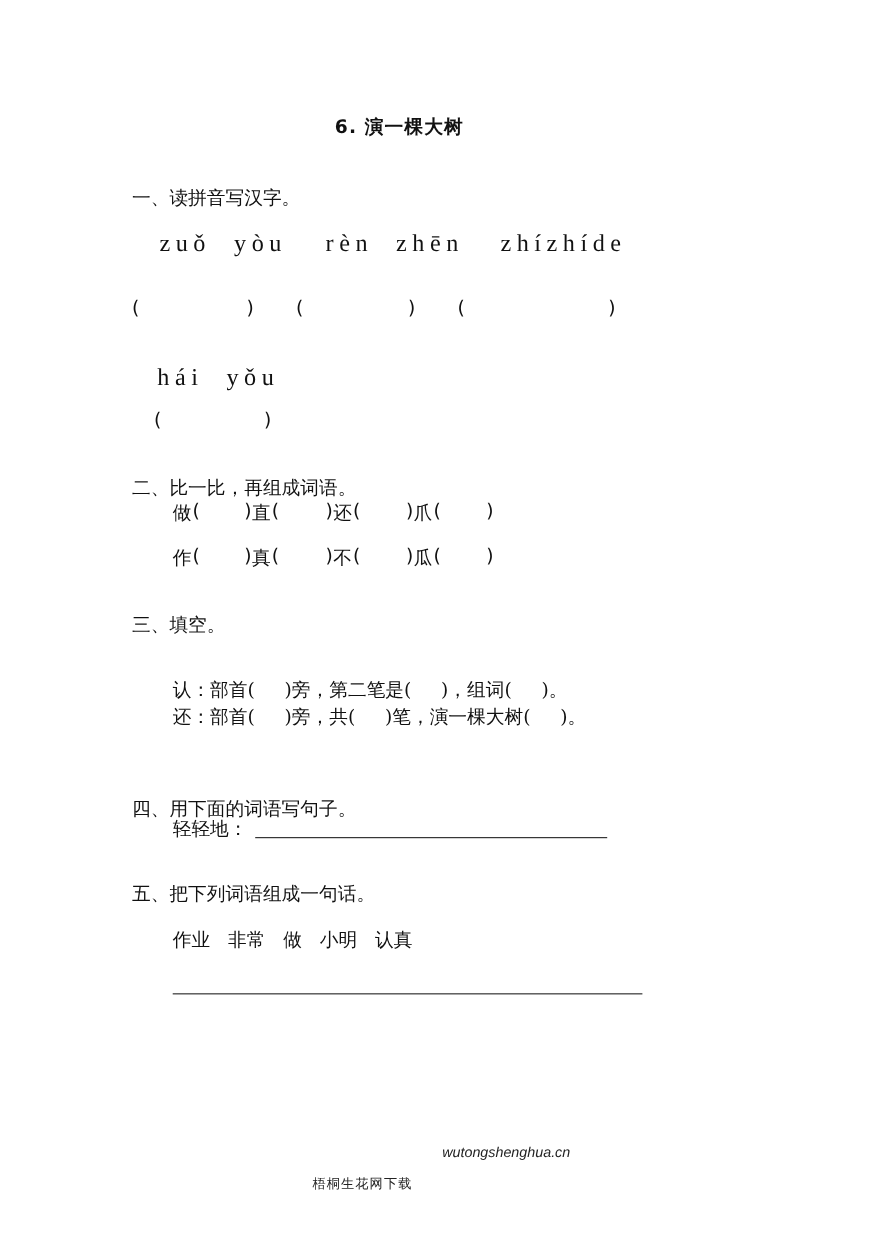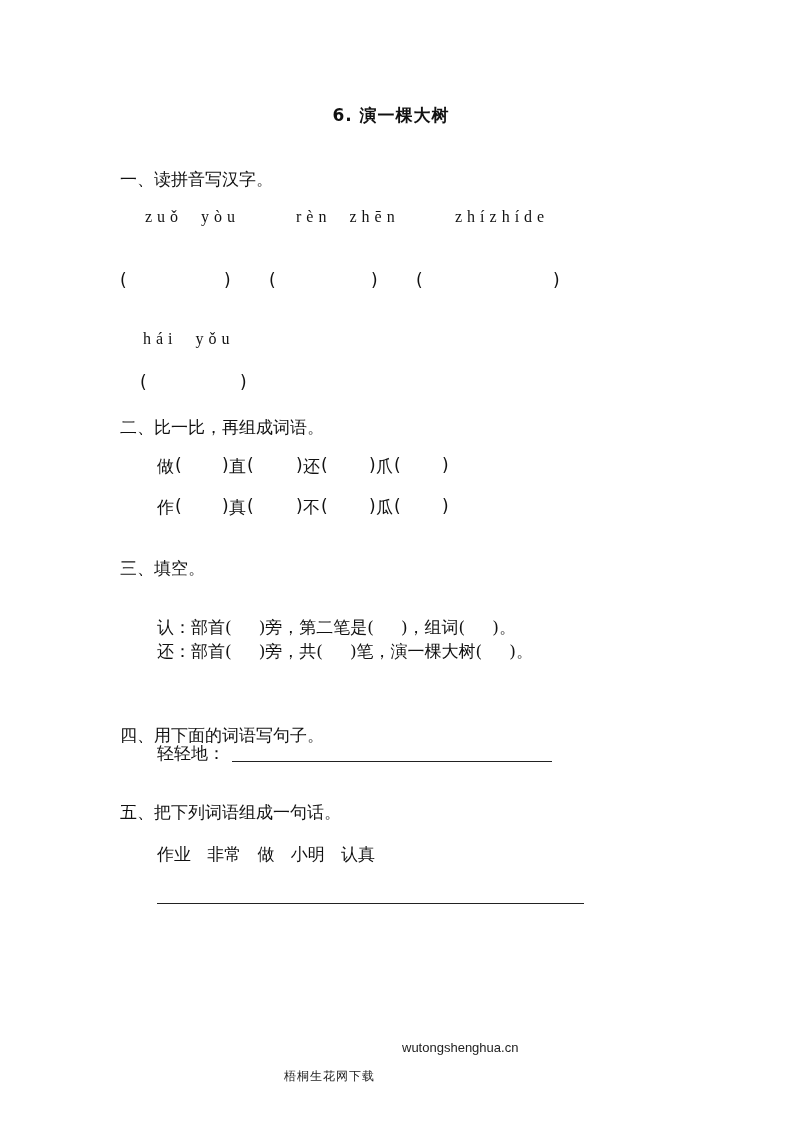--- a/index.html
+++ b/index.html
@@ -7,32 +7,31 @@
     width: 793px; height: 1122px; position: relative; overflow: hidden;
     font-family: "DejaVu Serif", "Liberation Serif", serif;
     color: #111111;
   }
   .abs { position: absolute; white-space: pre; }
   .title {
     left: 0; width: 726px; text-align: center; top: 104px;
     font-size: 17px; font-weight: bold;
     font-family: "DejaVu Sans", "Liberation Sans", sans-serif;
     letter-spacing: 1px;
-    padding-left: 28px;
   }
   .heading { left: 120px; font-size: 17px; }
-  .pinyin { font-size: 16px; letter-spacing: 5px; font-family: "Liberation Serif", "DejaVu Serif", serif; }
+  .pinyin { font-size: 22px; letter-spacing: 5px; font-family: "Liberation Serif", "DejaVu Serif", serif; }
   .paren { font-size: 17px; font-family: "DejaVu Sans", "Liberation Sans", sans-serif; }
   .line17 { font-size: 17px; }
   .uline { position: absolute; height: 0; border-top: 1.2px solid #222; }
   .footer {
     top: 1040px; font-size: 12px; color: #222;
   }
   .footer-cn { left: 284px; font-family: "DejaVu Serif", "Liberation Serif", serif; letter-spacing: 1px; margin-top: 28px; }
-  .footer-url { left: 402px; font-family: "Liberation Sans", "DejaVu Sans", sans-serif; font-size: 13px; }
+  .footer-url { left: 402px; font-family: "Liberation Sans", "DejaVu Sans", sans-serif; font-size: 13px; font-style: italic; }
 </style>
 </head>
 <body>
 
 <div class="abs title">6. 演一棵大树</div>
 
 <div class="abs heading" style="top:168px;font-family:Liberation Serif, serif;">一、读拼音写汉字。</div>
 
 <div class="abs pinyin" style="left:145px; top:208px;"><span>zuǒ</span>  <span>yòu</span></div>
 <div class="abs pinyin" style="left:296px; top:208px;"><span>rèn</span>  <span>zhēn</span></div>
@@ -42,21 +41,21 @@
 <div class="abs paren" style="left:224px; top:270px;">)</div>
 <div class="abs paren" style="left:269px; top:270px;">(</div>
 <div class="abs paren" style="left:371px; top:270px;">)</div>
 <div class="abs paren" style="left:416px; top:270px;">(</div>
 <div class="abs paren" style="left:553px; top:270px;">)</div>
 
 <div class="abs pinyin" style="left:143px; top:330px;"><span>hái</span>  <span>yǒu</span></div>
 <div class="abs paren" style="left:140px; top:372px;">(</div>
 <div class="abs paren" style="left:240px; top:372px;">)</div>
 
-<div class="abs heading" style="top:416px;">二、比一比，再组成词语。</div>
+<div class="abs heading" style="top:432px;">二、比一比，再组成词语。</div>
 
 <div class="abs line17" style="left:157px; top:455px;">做</div>
 <div class="abs paren" style="left:175px; top:455px;">(</div>
 <div class="abs paren" style="left:222px; top:455px;">)</div>
 <div class="abs line17" style="left:229px; top:455px;">直</div>
 <div class="abs paren" style="left:247px; top:455px;">(</div>
 <div class="abs paren" style="left:296px; top:455px;">)</div>
 <div class="abs line17" style="left:303px; top:455px;">还</div>
 <div class="abs paren" style="left:321px; top:455px;">(</div>
 <div class="abs paren" style="left:369px; top:455px;">)</div>

